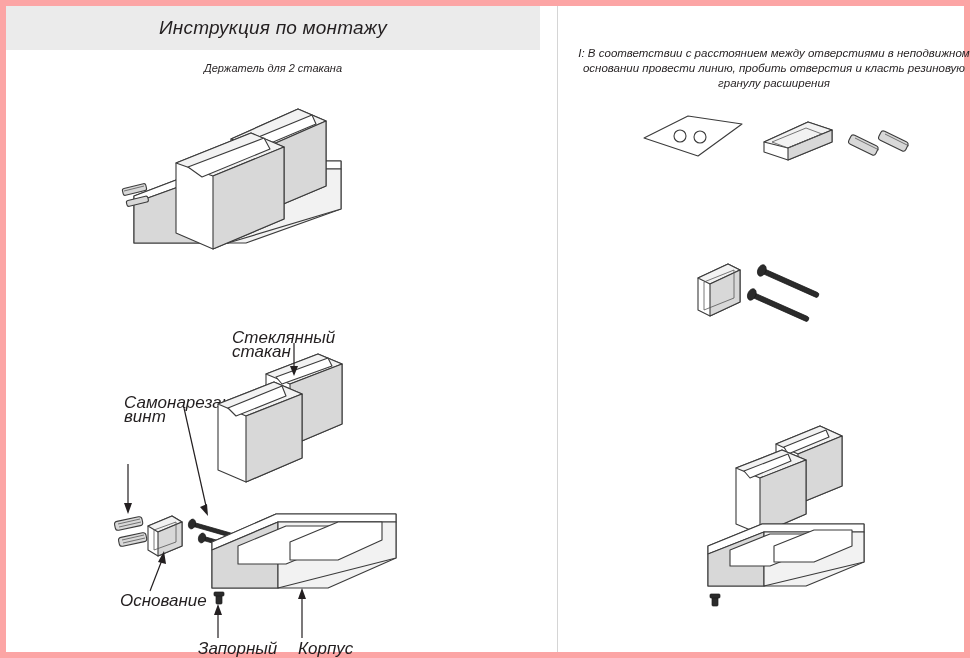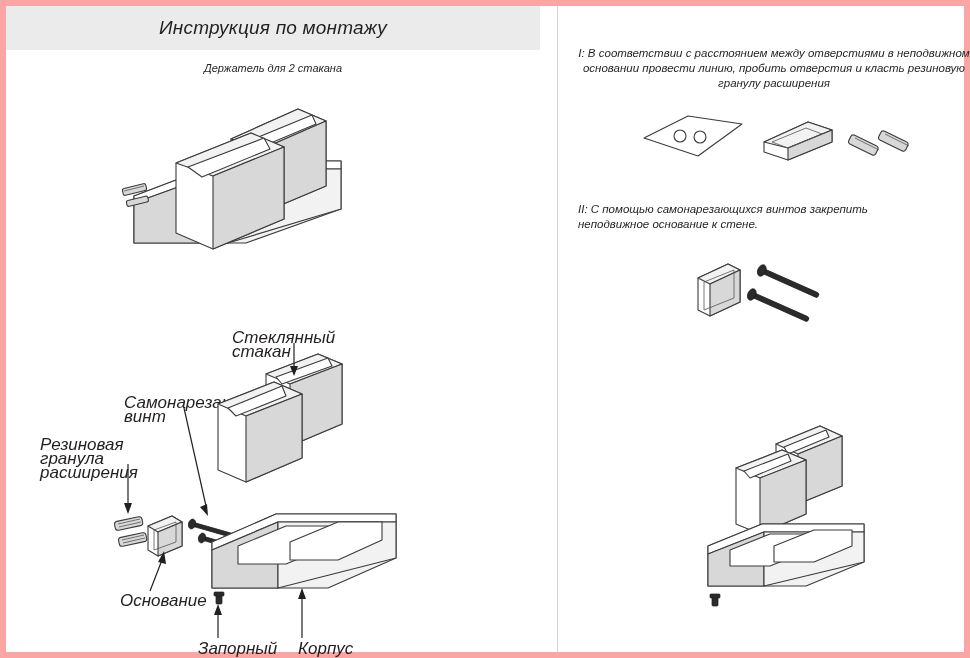--- a/index.html
+++ b/index.html
@@ -109,21 +109,20 @@
         <line class="thin" x1="8" y1="100" x2="28" y2="95"></line>
         <rect class="sd" x="10" y="110" width="22" height="6" rx="2" transform="rotate(-14 10 110)"></rect>
       </g>
     </svg>
   </div>
 
   <div class="lbl" style="left:226px; top:325px; width:140px;">Стеклянный стакан</div>
 
   <div class="lbl" style="left:118px; top:390px; width:88px;">Самонарезающийся винт</div>
 
-  <div class="lbl" style="left:34px; top:432px; width:96px;">Резиновая гранула расширения</div>
 
   <div class="lbl" style="left:114px; top:588px; width:80px;">Основание</div>
 
   <div class="lbl" style="left:192px; top:636px; width:96px;">Запорный винт</div>
 
   <div class="lbl" style="left:292px; top:636px; width:60px;">Корпус</div>
 
   <div class="art" style="left:100px; top:340px; width:320px; height:270px;">
     <svg width="320" height="270" viewBox="0 0 320 270">
 
@@ -226,21 +225,20 @@
 
       <g>
         <rect class="sd" x="216" y="22" width="30" height="10" rx="3" transform="rotate(26 216 22)"></rect>
         <line class="thin" x1="219" y1="26" x2="243" y2="38"></line>
         <rect class="sd" x="246" y="18" width="30" height="10" rx="3" transform="rotate(26 246 18)"></rect>
         <line class="thin" x1="249" y1="22" x2="273" y2="34"></line>
       </g>
     </svg>
   </div>
 
-  <div class="para" style="left:572px; top:196px; width:330px;">II: С помощью самонарезающихся винтов закрепить неподвижное основание к стене.</div>
 
   <div class="art" style="left:682px; top:248px; width:240px; height:80px;">
     <svg width="240" height="80" viewBox="0 0 240 80">
       <g>
         <polygon class="sf" points="10,24 40,10 52,16 52,48 22,62 10,56"></polygon>
         <polygon class="sg" points="10,24 40,10 52,16 22,30"></polygon>
         <polygon class="sd" points="22,30 52,16 52,48 22,62"></polygon>
         <polygon class="thin" points="16,28 46,16 46,44 16,56" fill="none"></polygon>
       </g>
       <g>

